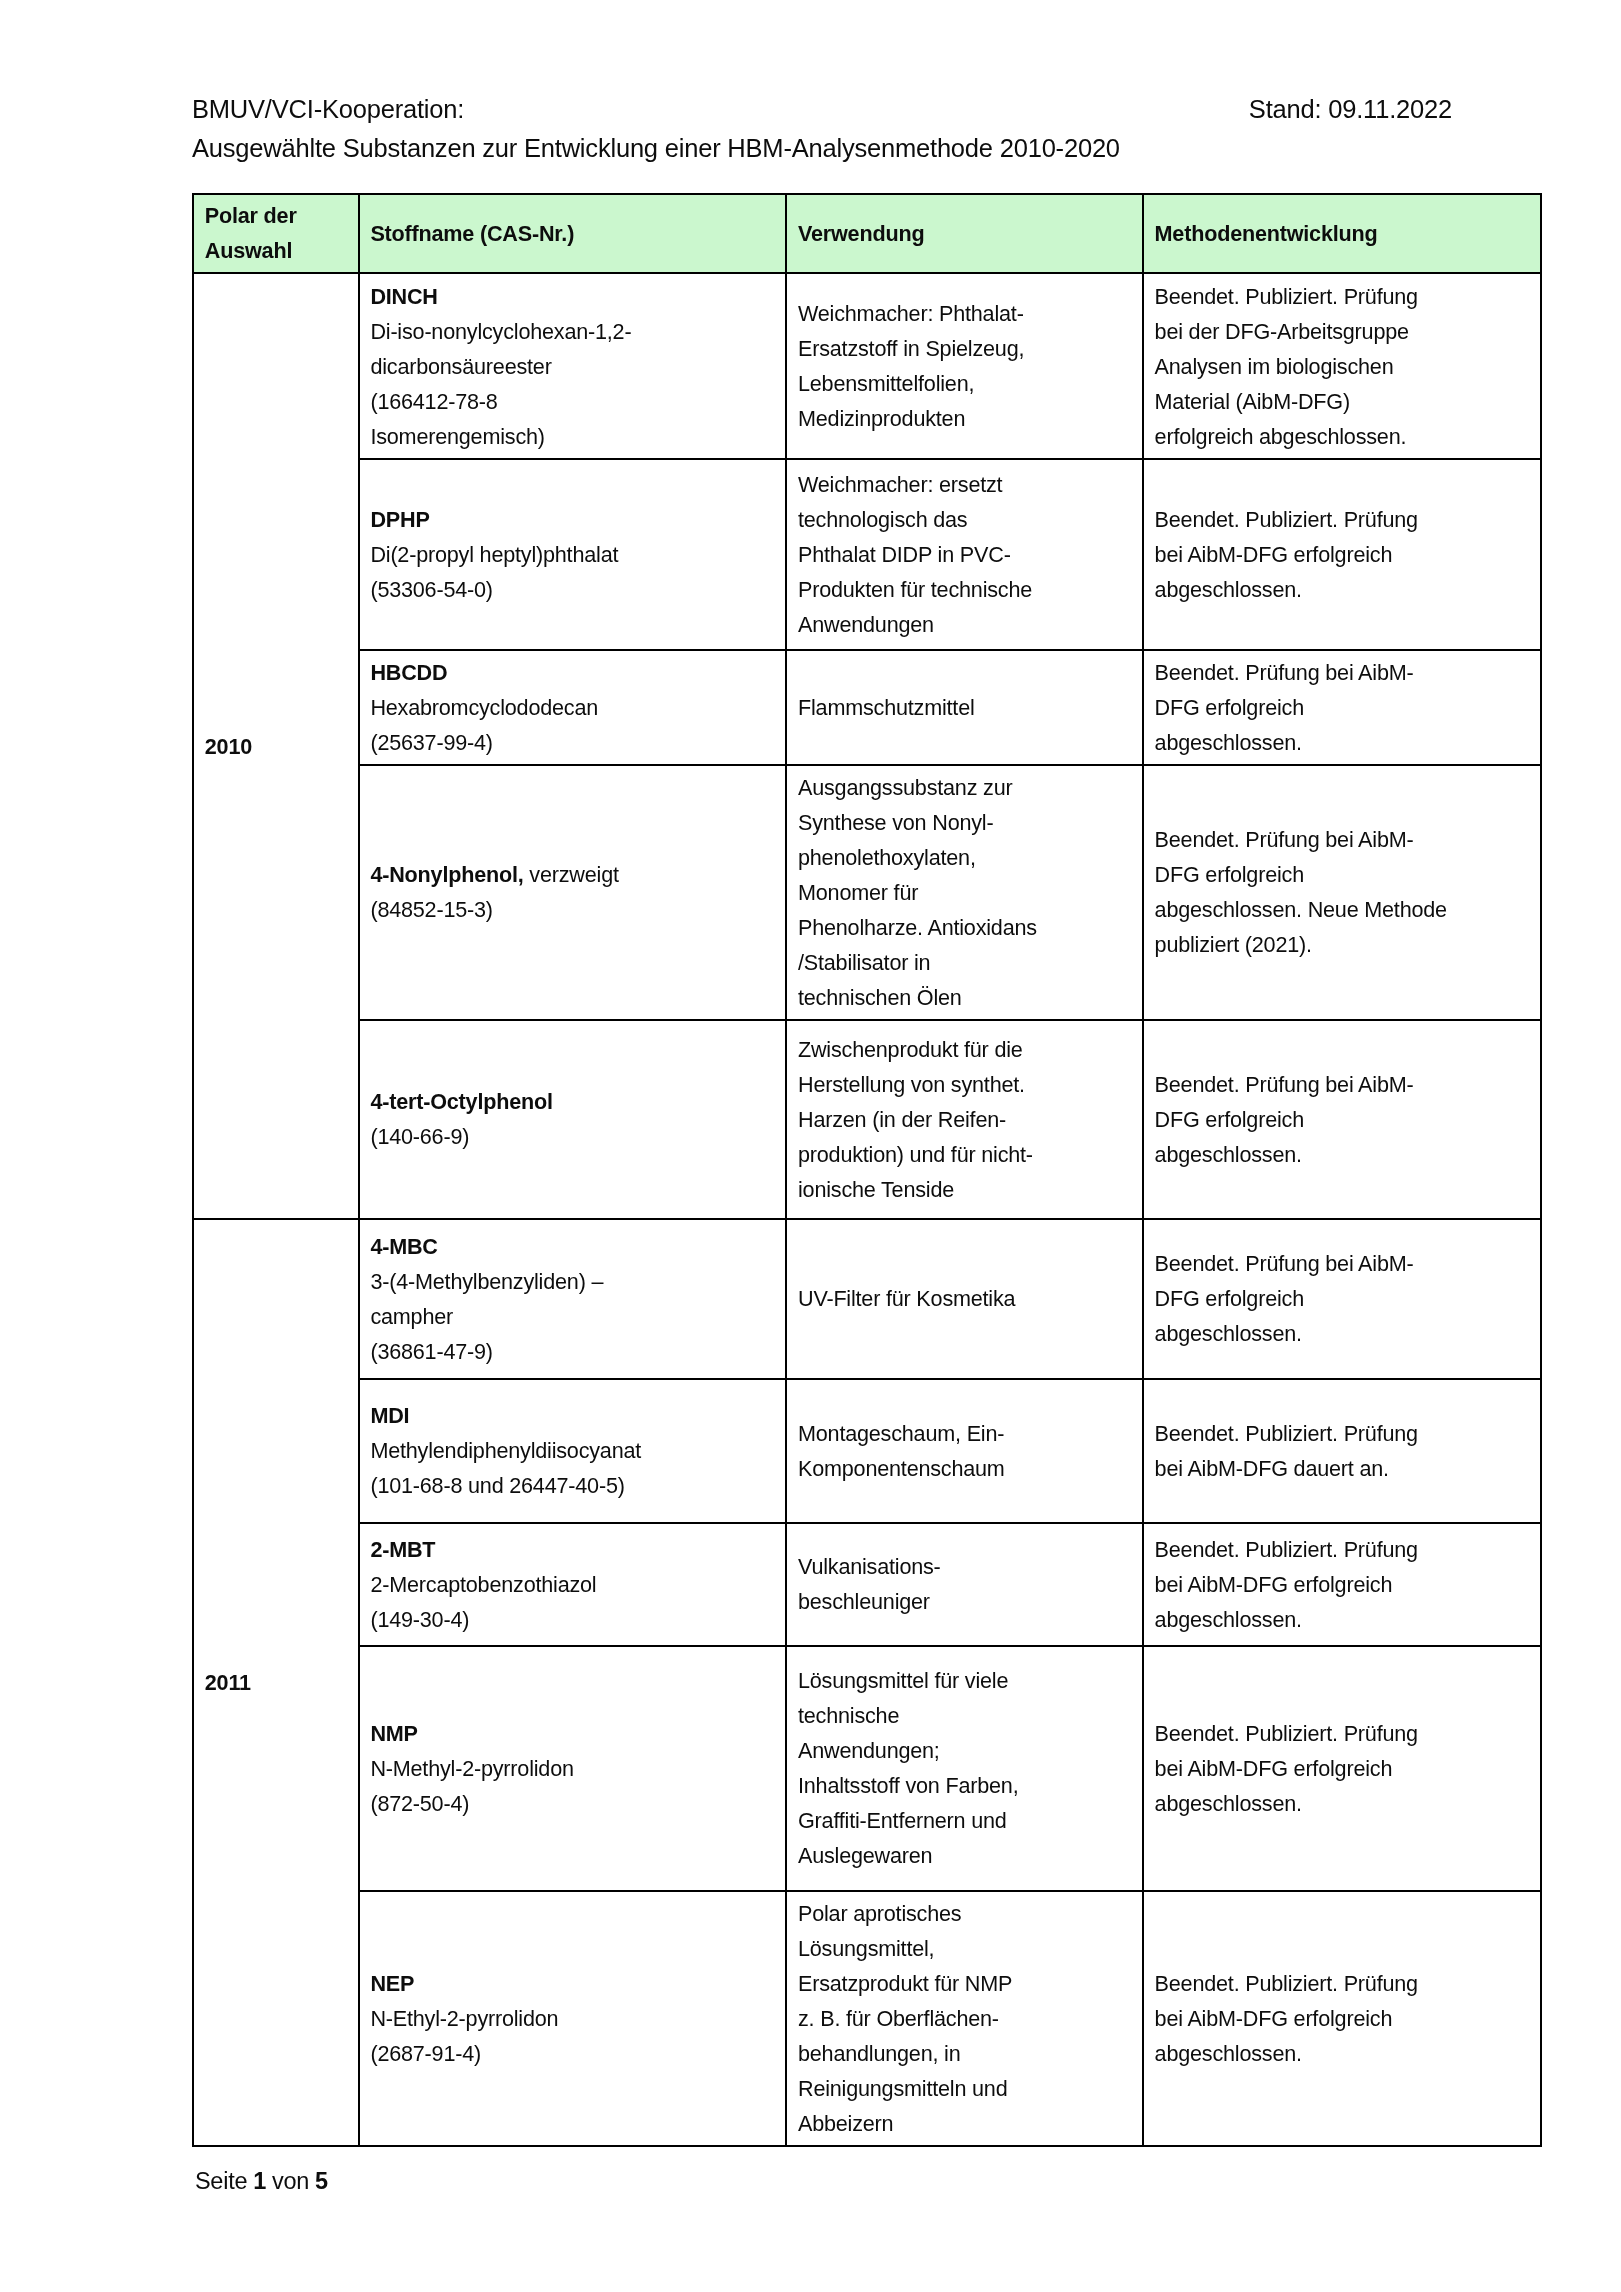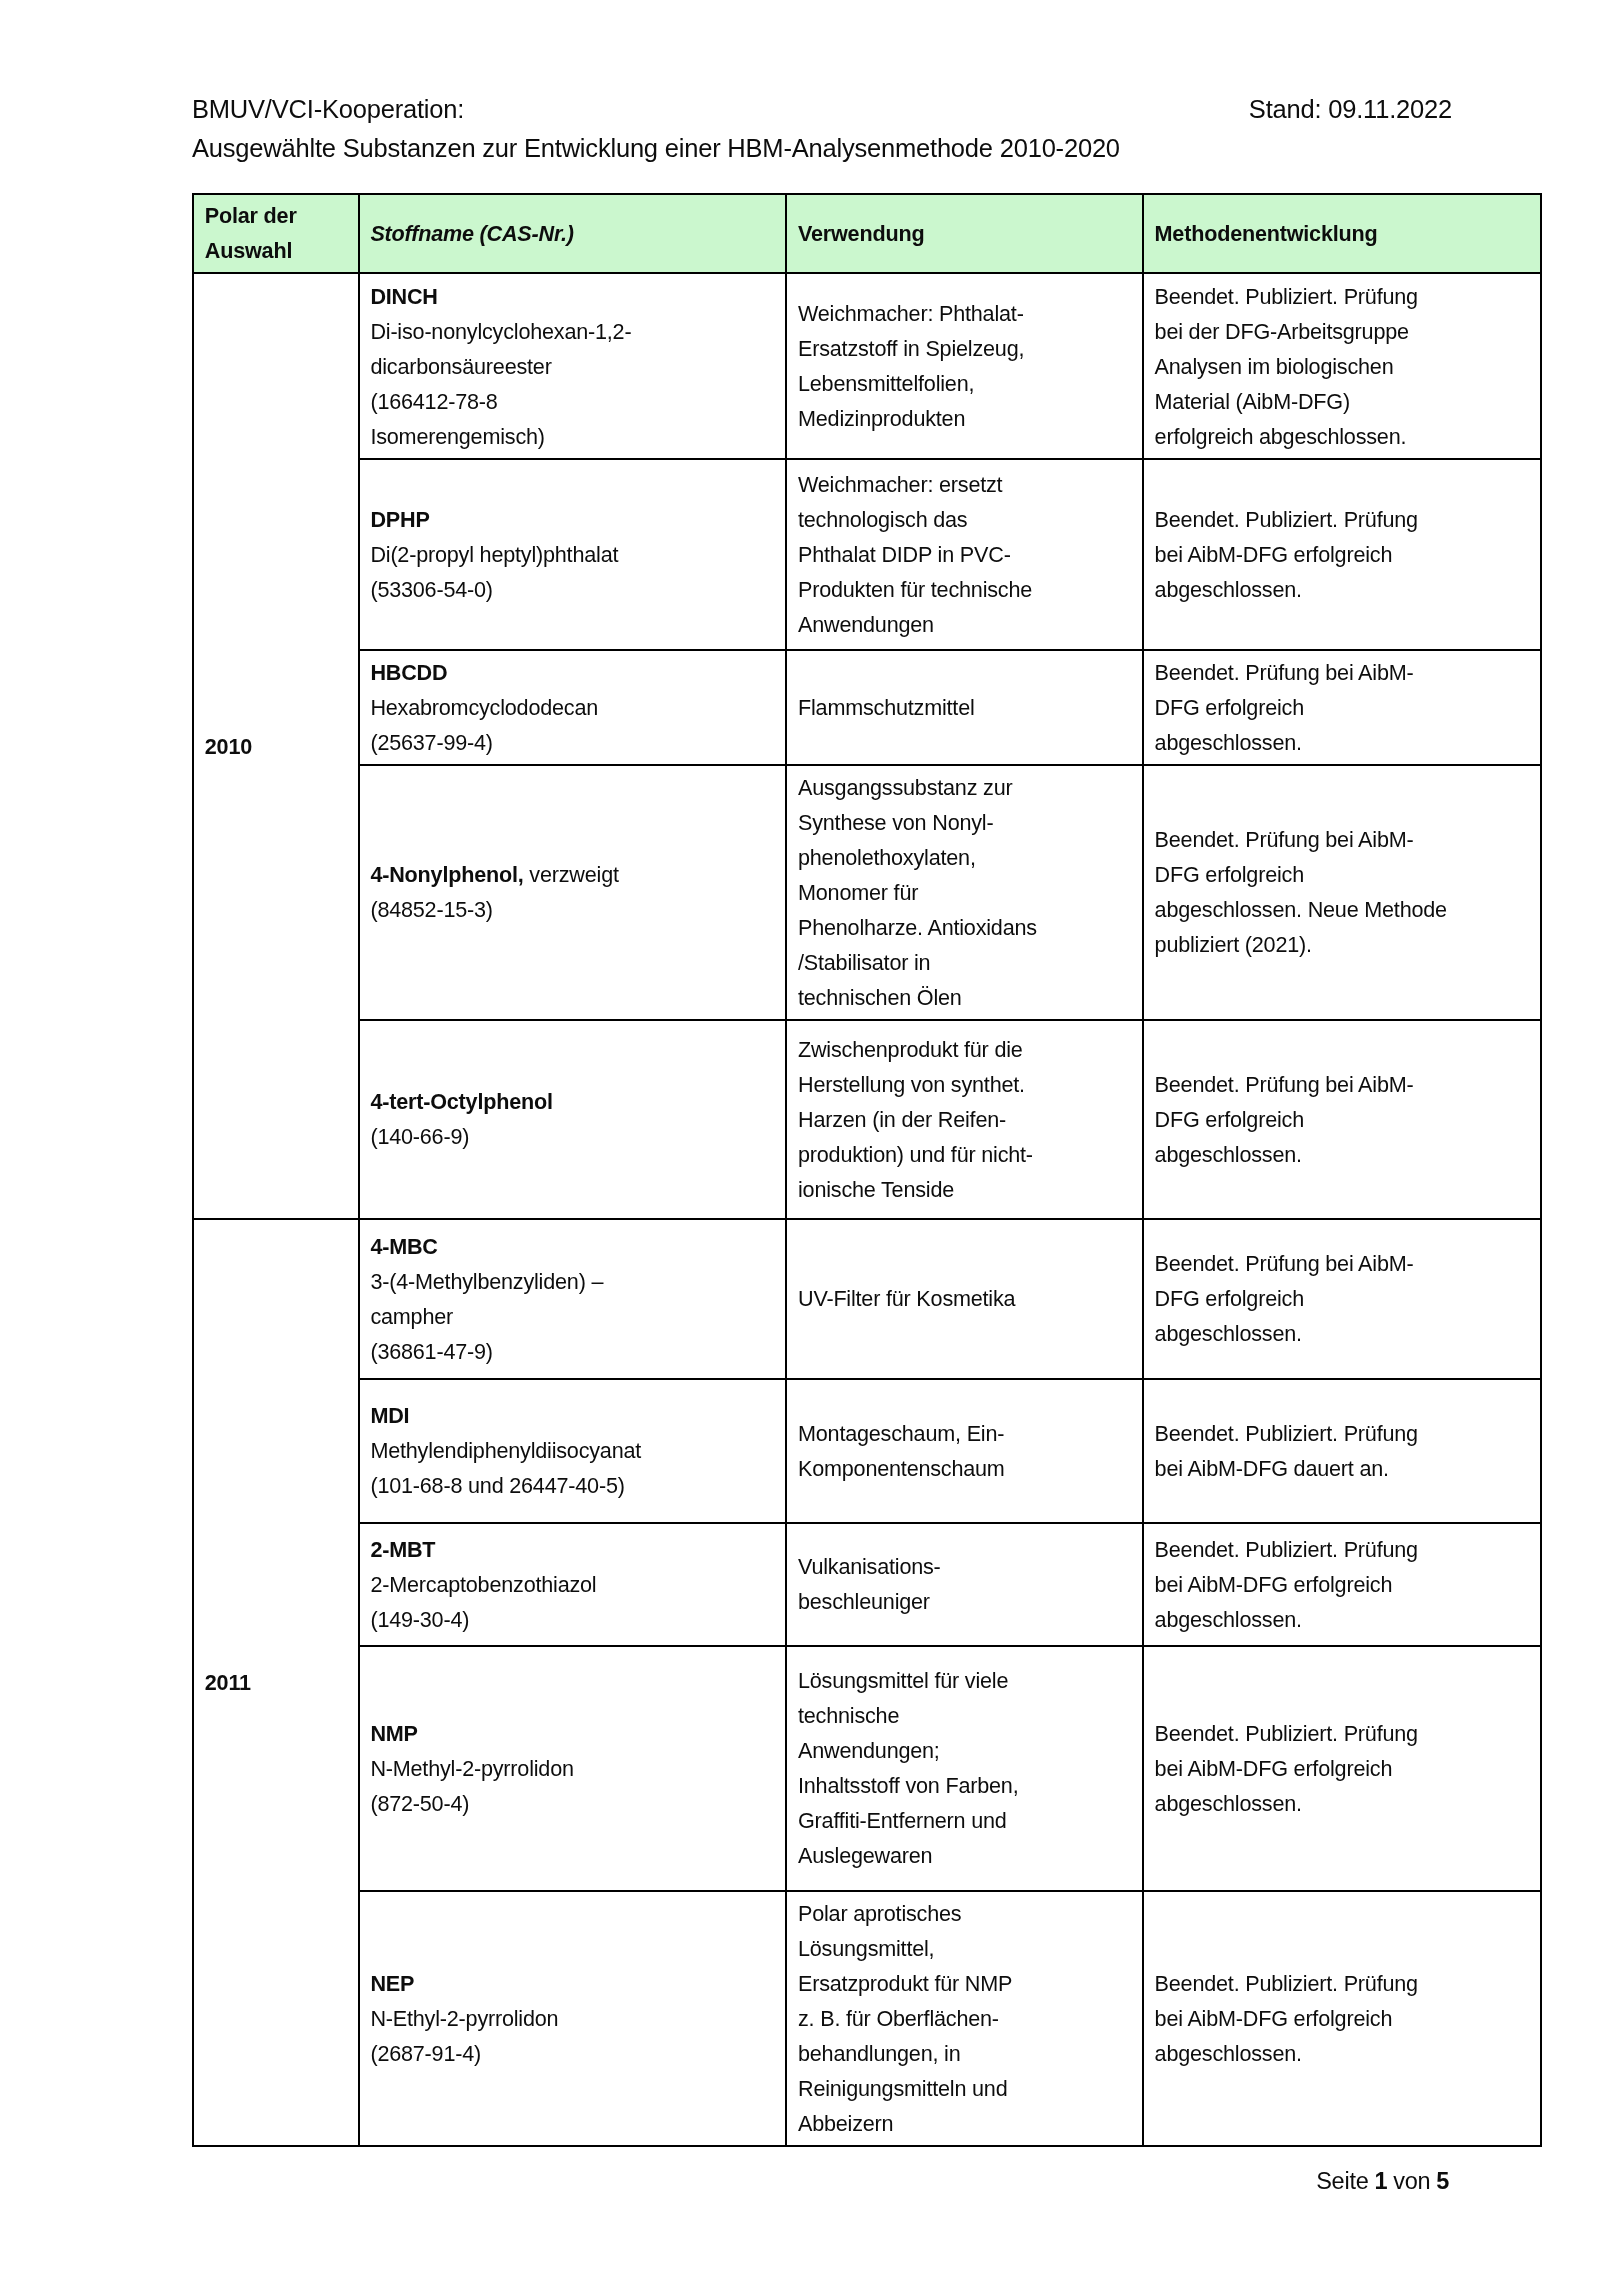--- a/index.html
+++ b/index.html
@@ -25,38 +25,38 @@
   table.substances th, table.substances td{
     border:2px solid #000;
     padding:3.9px 10.8px;
     vertical-align:middle;
     font-size:21.6px;
     line-height:35px;
     text-align:left;
     overflow:hidden;
   }
   th.col-year{width:142px;}
-  th.col-stoff{width:404px;font-style:italic;}
+  th.col-stoff{width:404px;}
   th.col-verw{width:333px;}
   th.col-meth{width:375px;}
   thead th{
     background:#cbf7ce;
     font-weight:bold;
     line-height:33px;
   }
   td.year{
     text-align:center;
     font-weight:bold;
     font-size:23.5px;
   }
   .bold{font-weight:bold;}
   .pre{white-space:pre-line;}
   .footer{
     margin-top:21.6px;
-    text-align:right;
+    text-align:left;
     font-size:23.5px;
   }
   .footer span{padding:0 2.9px;}
 </style>
 </head>
 <body>
 
 <div class="page">
   <div class="content">
 

